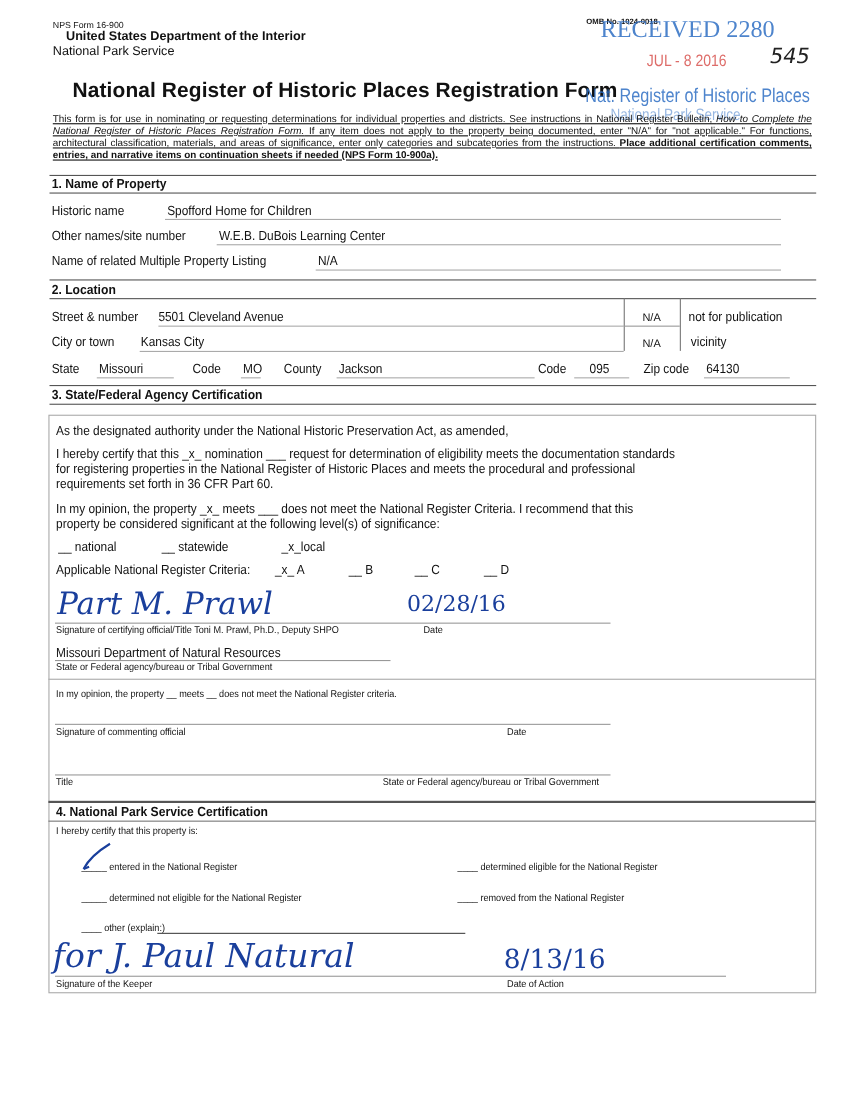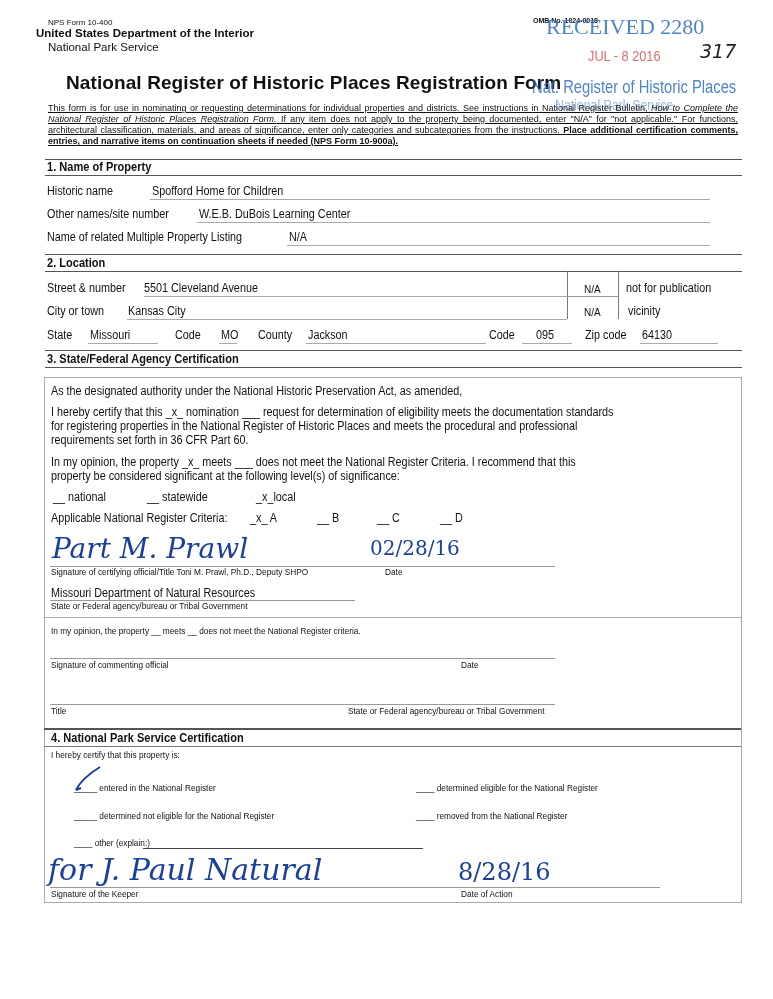--- a/index.html
+++ b/index.html
@@ -22,29 +22,29 @@
   .small { font-size:9px; transform:scaleX(0.92); transform-origin:left top; }
   .cert { font-size:12px; transform:scaleX(0.9); transform-origin:left top; }
   .stamp-blue { color:#2f6fc4; }
   .stamp-red { color:#d8534f; }
   .ink { color:#1a3f9c; font-family:"DejaVu Serif", serif; font-style:italic; }
   .pen { color:#222; font-family:"DejaVu Sans", sans-serif; }
 </style>
 </head>
 <body>
 
-<div class="abs hdr-small" style="left:48px;top:18px;">NPS Form 10-400</div>
-<div class="abs hdr-bold" style="left:36px;top:27px;">United States Department of the Interior</div>
+<div class="abs hdr-small" style="left:48px;top:18px;">NPS Form 16-900</div>
+<div class="abs hdr-bold" style="left:60px;top:27px;">United States Department of the Interior</div>
 <div class="abs hdr-norm" style="left:48px;top:41px;">National Park Service</div>
 <div class="abs hdr-small" style="left:533px;top:17px;font-size:7px;font-weight:bold;">OMB No. 1024-0018</div>
 <div class="abs title" style="left:66px;top:72px;">National Register of Historic Places Registration Form</div>
 
 <div class="abs stamp-blue" style="left:546px;top:14px;font-size:22px;font-family:Liberation Serif, serif;opacity:0.85;">RECEIVED 2280</div>
 <div class="abs stamp-red" style="left:588px;top:47px;font-size:15px;transform:scaleX(0.85);transform-origin:left top;opacity:0.85;">JUL - 8 2016</div>
-<div class="abs pen" style="left:700px;top:40px;font-size:19px;font-style:italic;">317</div>
+<div class="abs pen" style="left:700px;top:40px;font-size:19px;font-style:italic;">545</div>
 <div class="abs stamp-blue" style="left:532px;top:77px;font-size:18px;transform:scaleX(0.82);transform-origin:left top;opacity:0.85;">Nat. Register of Historic Places</div>
 <div class="abs stamp-blue" style="left:555px;top:96px;font-size:15px;transform:scaleX(0.82);transform-origin:left top;opacity:0.5;">National Park Service</div>
 
 <div class="abs intro" style="left:48px;top:103px;"><span>This form is for use in nominating or requesting determinations for individual properties and districts.  See instructions in National Register Bulletin, </span><i>How to Complete the National Register of Historic Places Registration Form.</i><span>  If any item does not apply to the property being documented, enter "N/A" for "not applicable."  For functions, architectural classification, materials, and areas of significance, enter only categories and subcategories from the instructions. </span><b> Place additional certification comments, entries, and narrative items on continuation sheets if needed (NPS Form 10-900a).</b></div>
 
 <div class="rule" style="left:45px;top:159px;width:697px;"></div>
 <div class="abs sect" style="left:47px;top:160px;">1.  Name of Property</div>
 <div class="rule" style="left:45px;top:175px;width:697px;"></div>
 
 <div class="abs fld" style="left:47px;top:184px;">Historic name</div>
@@ -146,16 +146,16 @@
     <path d="M4 26 L9 24" stroke="#1a3f9c" stroke-width="2"></path>
   </svg>
 <div class="abs small" style="left:74px;top:783px;">_____ <span>entered in the National Register</span></div>
 <div class="abs small" style="left:416px;top:783px;">____ <span>determined eligible for the National Register</span></div>
 <div class="abs small" style="left:74px;top:811px;">_____ <span>determined not eligible for the National Register</span></div>
 <div class="abs small" style="left:416px;top:811px;">____ <span>removed from the National Register</span></div>
 <div class="abs small" style="left:74px;top:838px;">____ <span>other (explain:)</span></div>
 <div class="rule-thin" style="left:143px;top:848px;width:280px;border-color:#444;"></div>
 
 <div class="abs ink" style="left:48px;top:852px;font-size:30px;">for J. Paul Natural</div>
-<div class="abs ink" style="left:458px;top:858px;font-size:24px;font-style:normal;">8/28/16</div>
+<div class="abs ink" style="left:458px;top:858px;font-size:24px;font-style:normal;">8/13/16</div>
 <div class="rule-thin" style="left:50px;top:887px;width:610px;"></div>
 <div class="abs small" style="left:51px;top:889px;">Signature of the Keeper</div>
 <div class="abs small" style="left:461px;top:889px;">Date of Action</div>
 
 </body></html>

